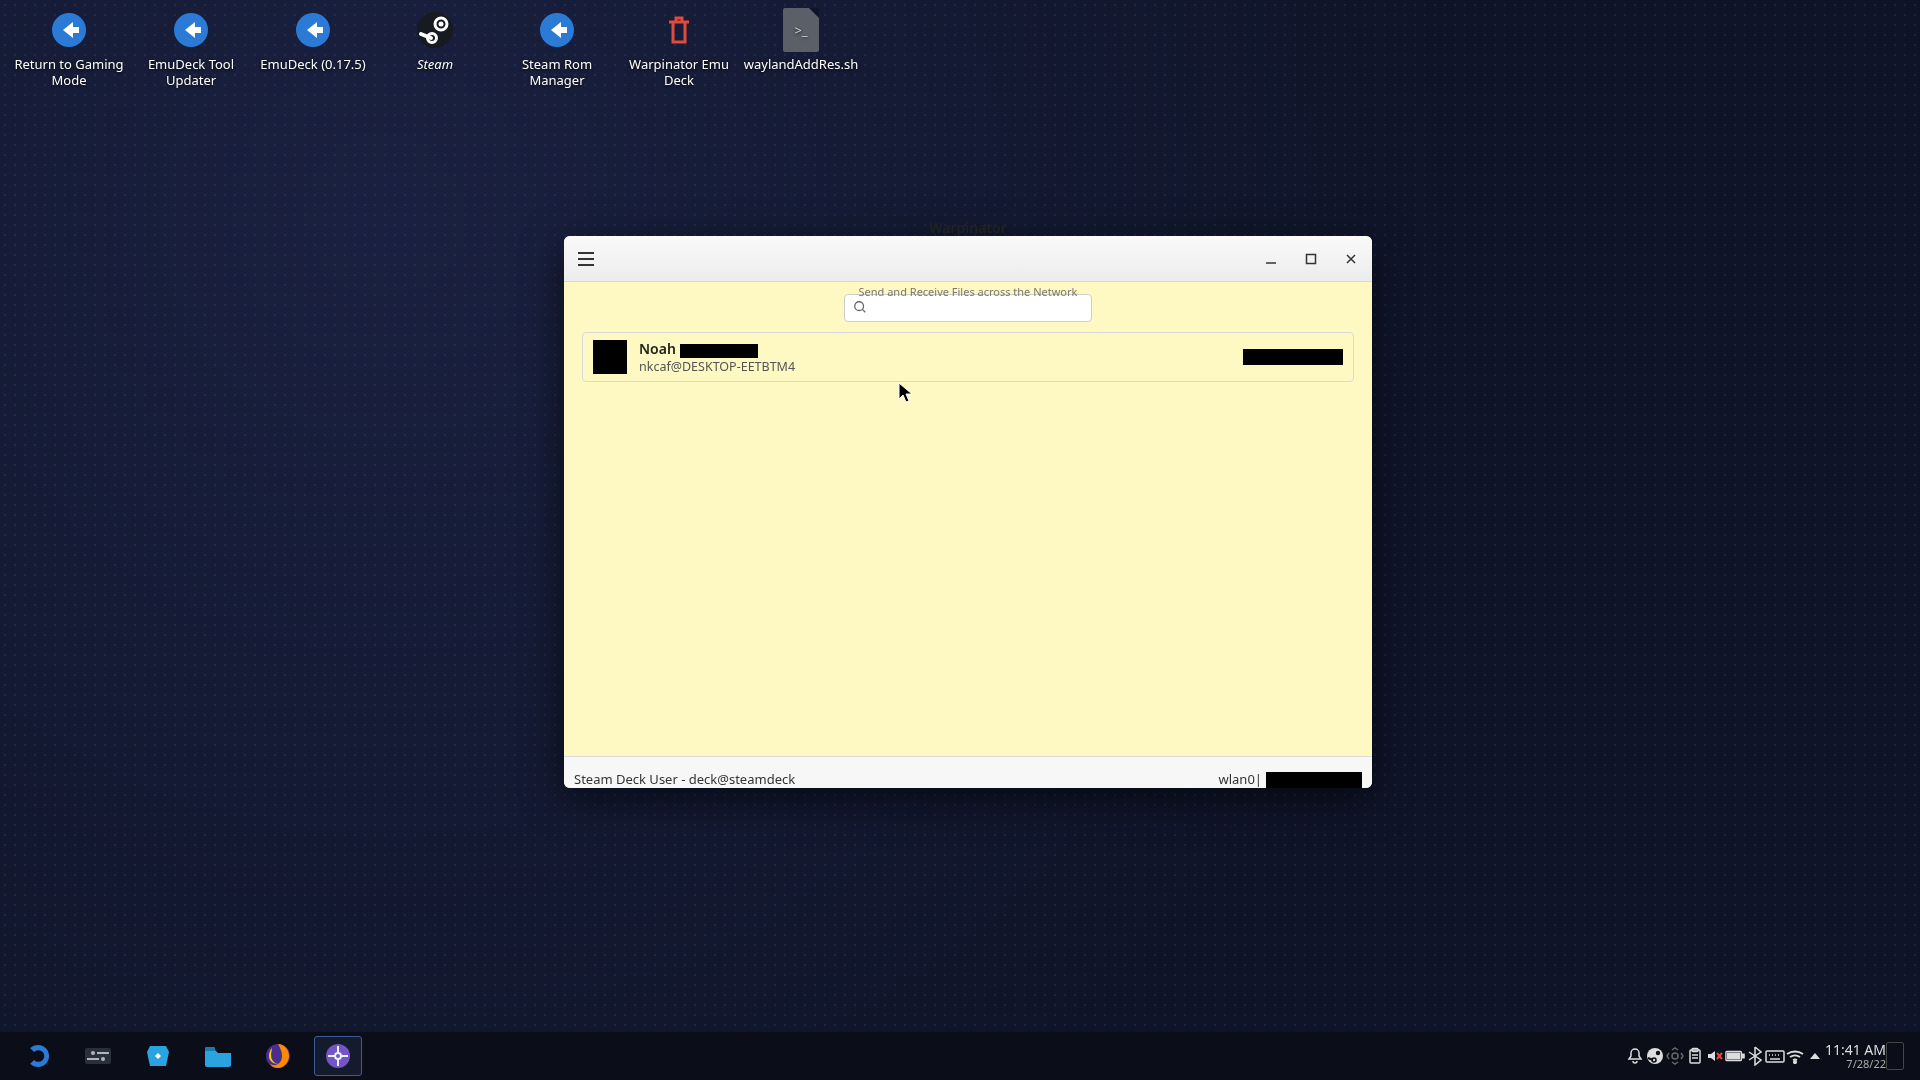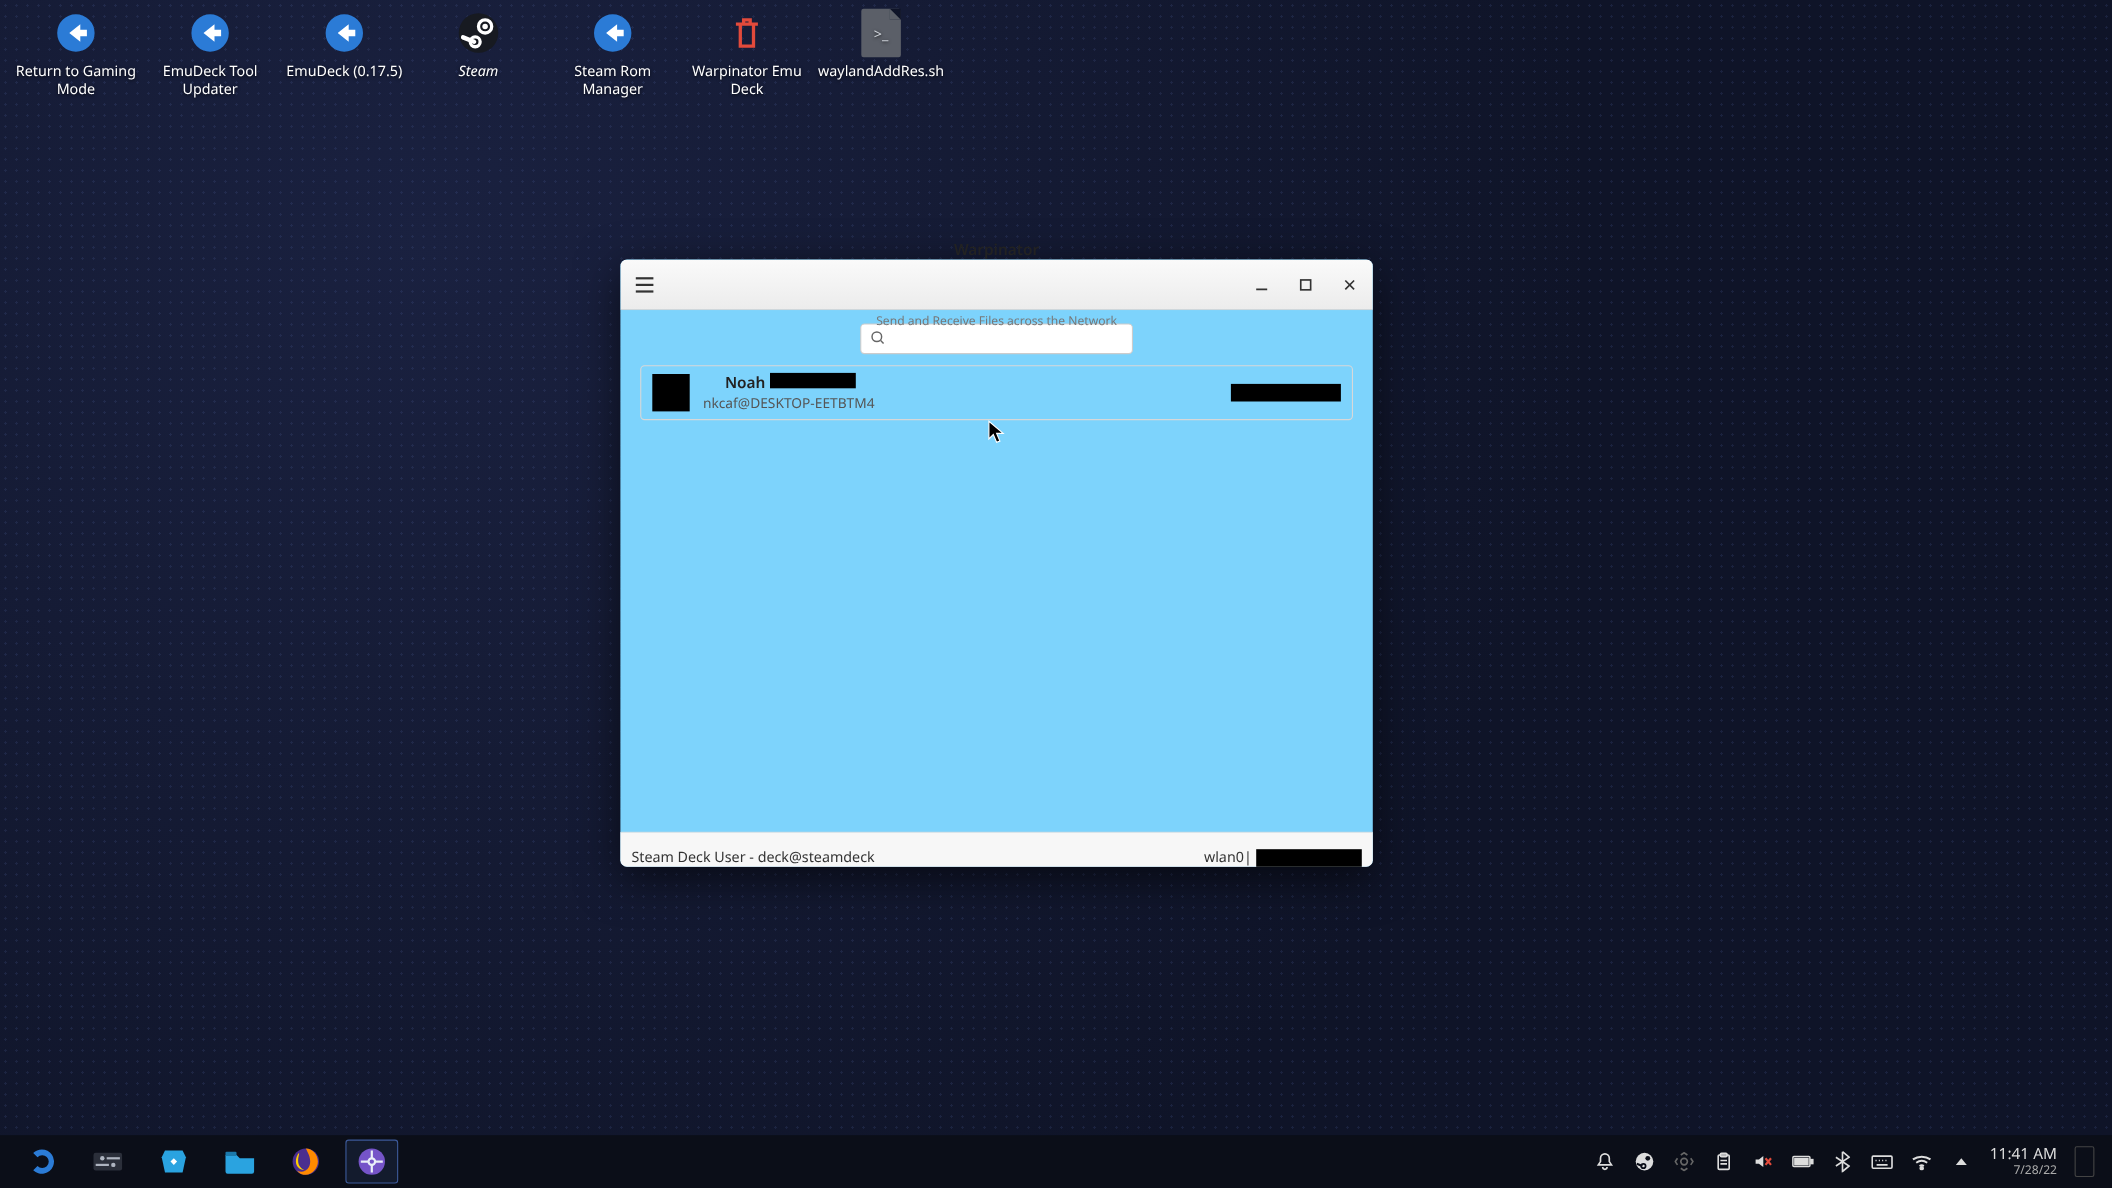--- a/index.html
+++ b/index.html
@@ -37,22 +37,22 @@
     display: flex; align-items: center; justify-content: center;
     margin-bottom: 6px;
   }
   .di-label { line-height: 1.25; }
   .italic { font-style: italic; }
 
   
   .window {
     position: absolute;
     left: 564px; top: 236px;
-    width: 684px; height: 552px;
-    background: #7dd3fc;
+    width: 808px; height: 552px;
+    background: #fef9c3;
     border-radius: 6px;
     box-shadow: 0 10px 40px rgba(0,0,0,.6);
     color: #222;
     display: flex; flex-direction: column;
   }
   .titlebar {
     height: 46px;
     background: linear-gradient(#fafafa,#ececec);
     border-bottom: 1px solid #d7d7d7;
     border-radius: 6px 6px 0 0;
@@ -106,21 +106,21 @@
   .user-list { padding: 0 18px; flex: 1; }
   .user-row {
     border: 1px solid #d8d8d8; border-radius: 4px;
     display:flex; align-items:center;
     padding: 6px 10px;
     gap: 12px;
     cursor: pointer;
   }
   .avatar { width: 34px; height: 34px; background:#000; }
   .user-info { flex:1; }
-  .user-name { font-size:14px; font-weight:600; color:#222; display:flex; align-items:flex-start; gap:4px;margin-left:20px;}
+  .user-name { font-size:14px; font-weight:600; color:#222; display:flex; align-items:flex-end; gap:4px;}
   .user-name .redact { width: 78px; height: 14px; background:#000; display:inline-block; }
   .user-sub { font-size: 12.5px; color:#555; }
   .user-right .redact { width: 100px; height: 16px; background:#000; display:block; }
 
   .statusbar {
     height: 32px;
     border-top: 1px solid #ddd;
     background:#f7f7f7;
     display:flex; align-items:flex-end;
     padding: 0 10px;
@@ -152,21 +152,21 @@
     display:flex; align-items:center; justify-content:center;
     cursor:pointer;
     position:relative;
   }
   .tb-item.active::after {
     content:""; position:absolute; left:6px; right:6px; top:2px; bottom:2px;
     border:1px solid #3d5a9a; border-radius:3px; background: rgba(80,120,200,.12);
   }
   .tb-right {
     margin-left:auto;
-    display:flex; align-items:center; gap: 16px;
+    display:flex; align-items:center; gap: 0;
     color:#ddd;
     padding-right: 8px;
   }
   .tray-ico { width:20px; height:20px; display:flex; align-items:center; justify-content:center; cursor:pointer;}
   .clock { text-align:right; line-height:1.1; font-size:14px; }
   .clock .d { font-size:11px; color:#aaa; }
   .show-desktop { width:18px; height:28px; border:1px solid #444; border-radius:2px; }
 
   
   .mono-file {

